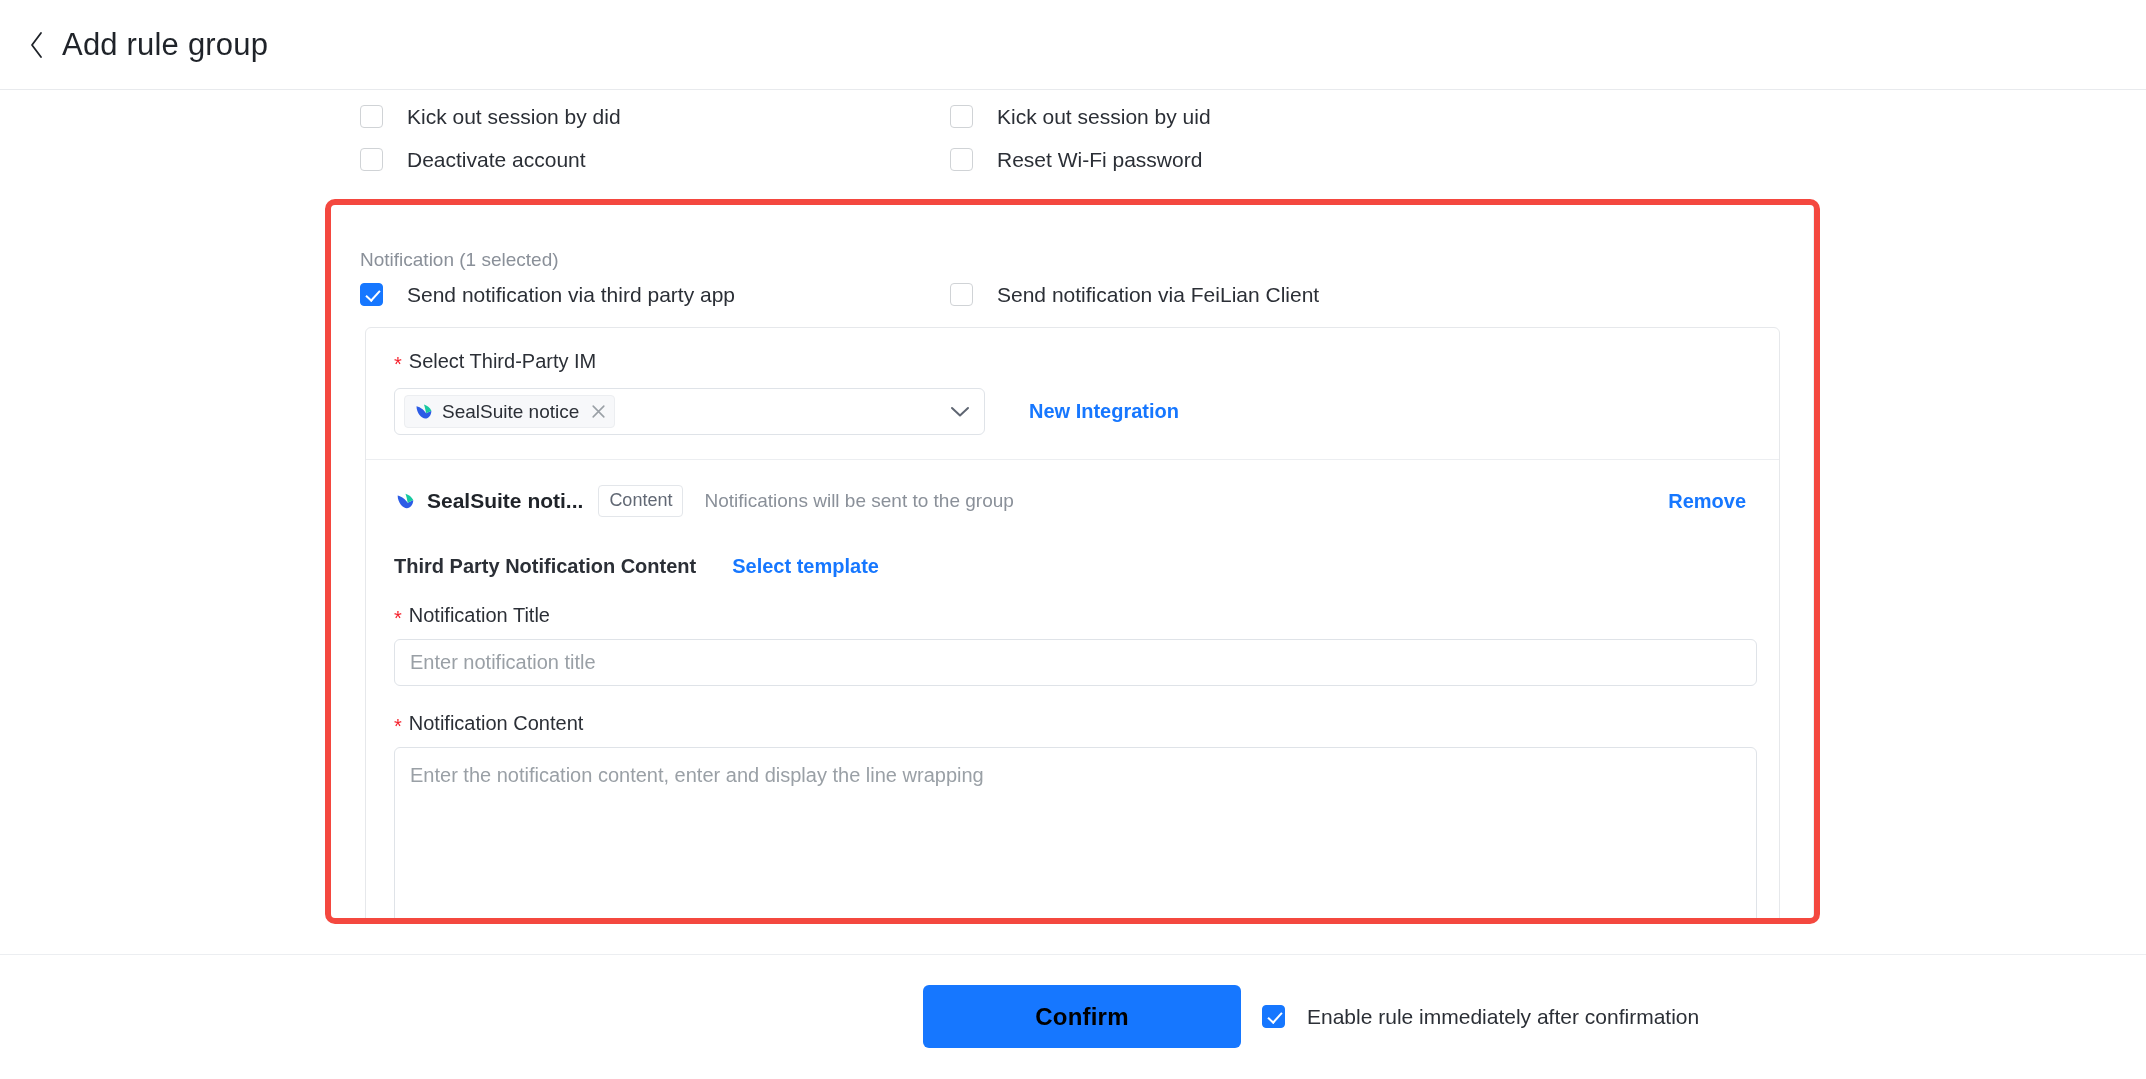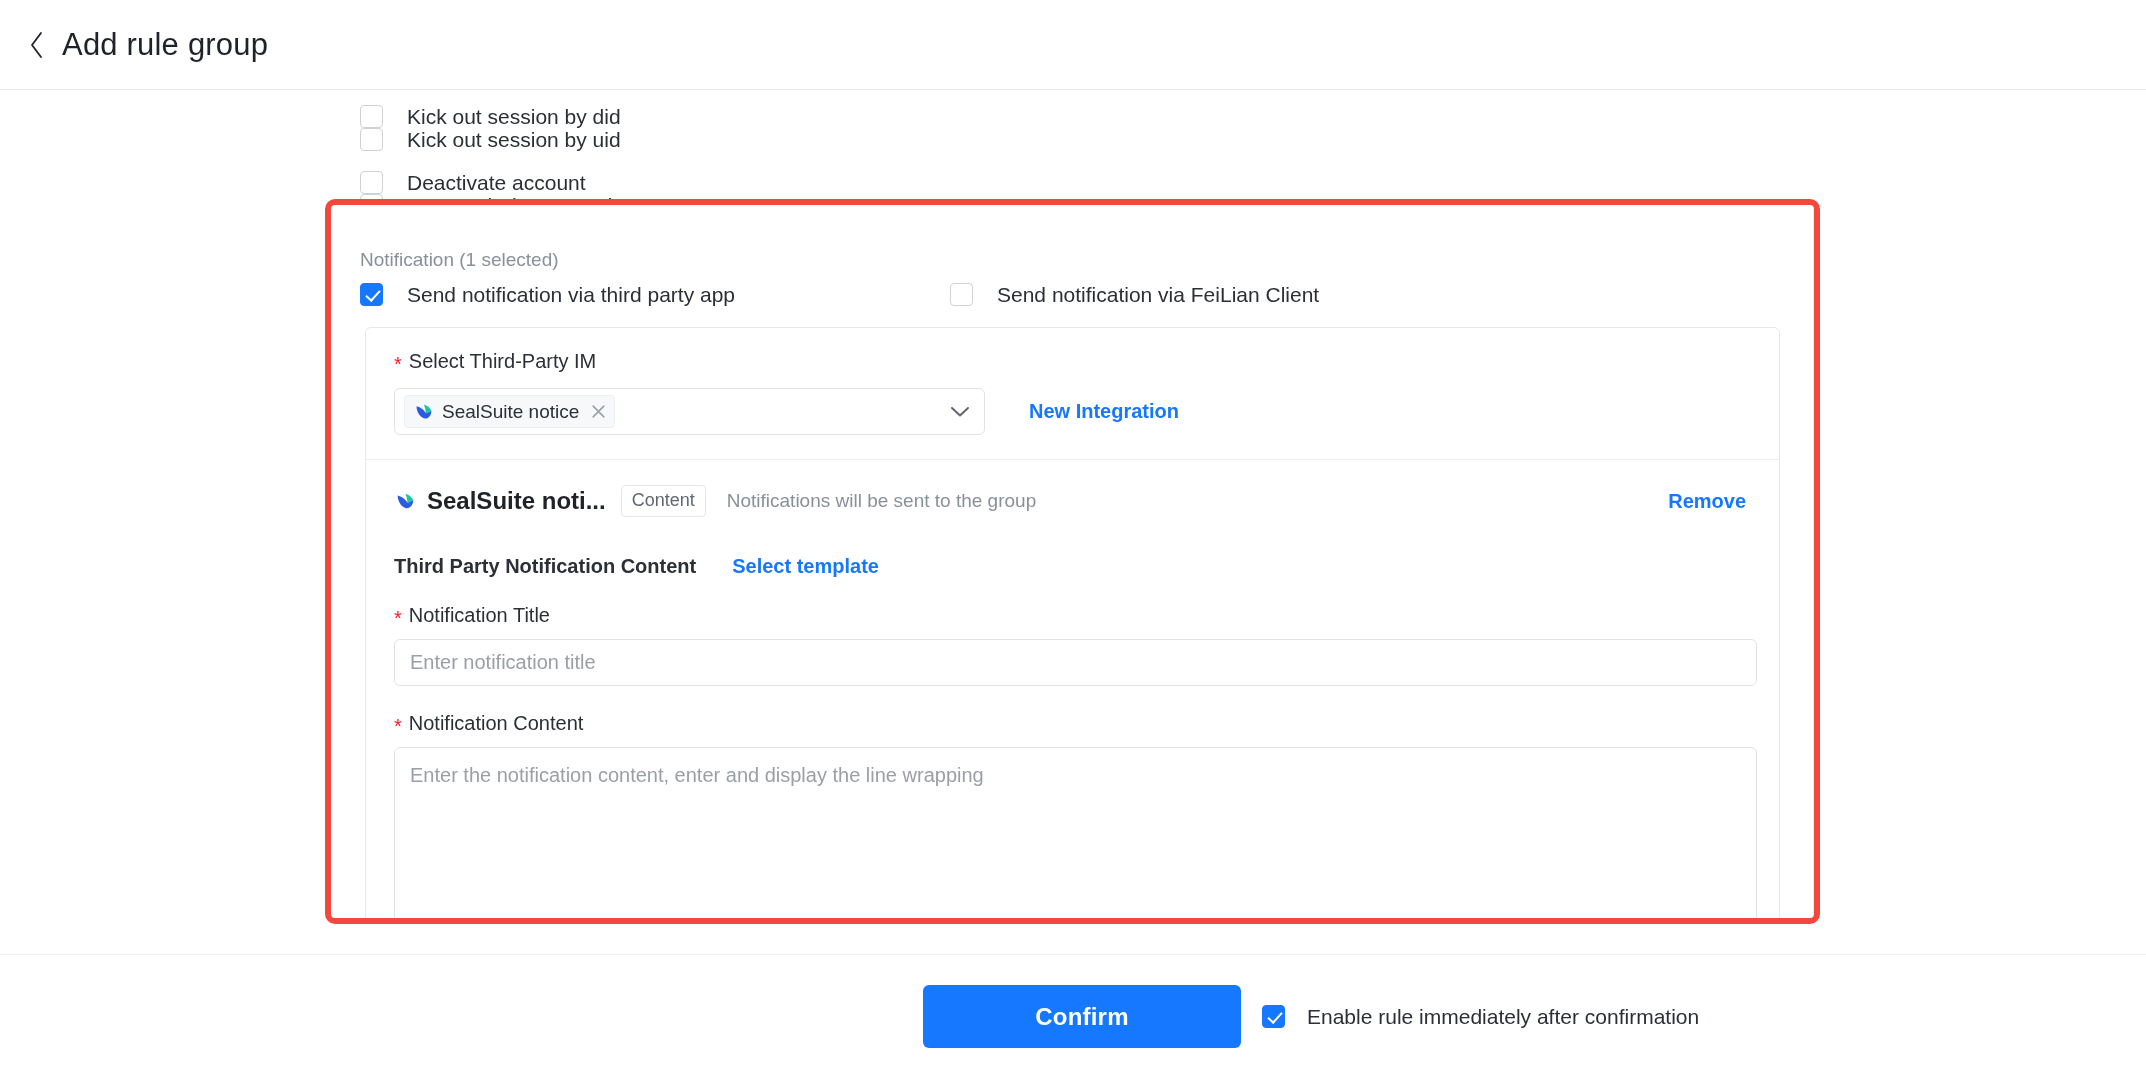--- a/index.html
+++ b/index.html
@@ -57,21 +57,20 @@
   
   .top-checks {
     position: absolute;
     left: 360px; top: 14px;
     width: 1420px;
   }
   .check-row {
     display: flex;
     width: 100%;
     margin-bottom: 20px;
-    flex-direction: column;
   }
   .check-col { width: 590px; display: flex; align-items: center; }
   .check-col.second { width: auto; }
 
   .cb {
     width: 23px; height: 23px;
     border: 1.6px solid #d0d3d6;
     border-radius: 4px;
     background: #fff;
     flex: 0 0 auto;
@@ -219,21 +218,21 @@
   }
 
   .int-card-body { padding: 24px 28px 0 28px; }
   .wh-row {
     display: flex;
     align-items: center;
     height: 34px;
   }
   .wh-logo { width: 22px; height: 22px; margin-right: 11px; flex: 0 0 auto; }
   .wh-name {
-    font-size: 24px;
+    font-size: 21px;
     font-weight: 700;
     color: #1f2329;
     white-space: nowrap;
   }
   .wh-badge {
     margin-left: 15px;
     border: 1px solid #e3e6ea;
     border-radius: 4px;
     padding: 4px 10px 5px 10px;
     font-size: 18px;
@@ -328,21 +327,21 @@
     display: flex;
     align-items: center;
   }
   .confirm-btn {
     position: absolute;
     left: 923px; top: 30px;
     width: 318px; height: 63px;
     background: #1677ff;
     border: none;
     border-radius: 6px;
-    color: #ffffff;
+    color: #000000;
     font-size: 24px;
     font-weight: 700;
     font-family: "Liberation Sans", sans-serif;
     cursor: pointer;
     letter-spacing: .2px;
   }
   .footer-check {
     position: absolute;
     left: 1262px; top: 50px;
     display: flex; align-items: flex-start;

